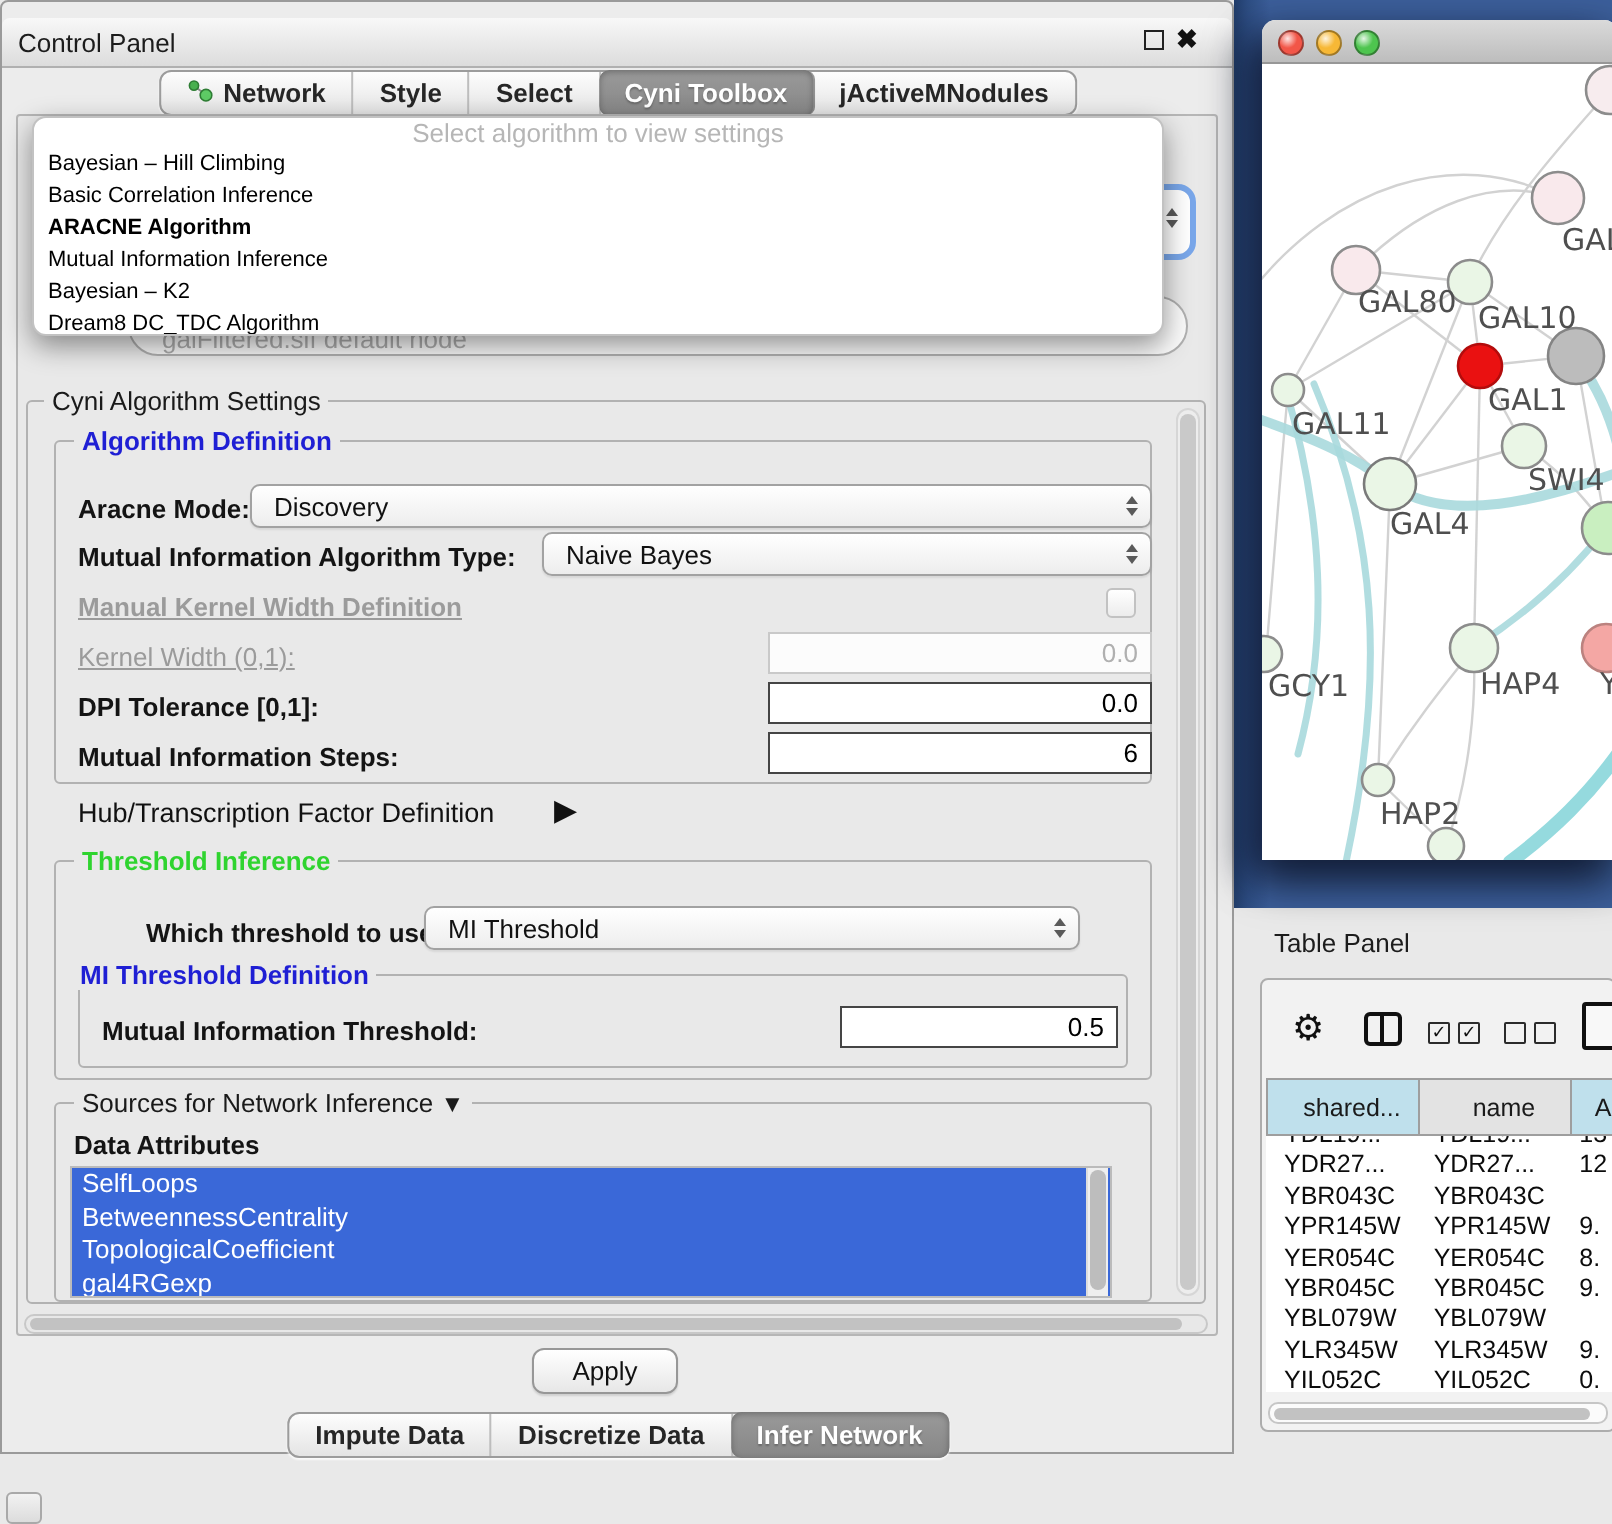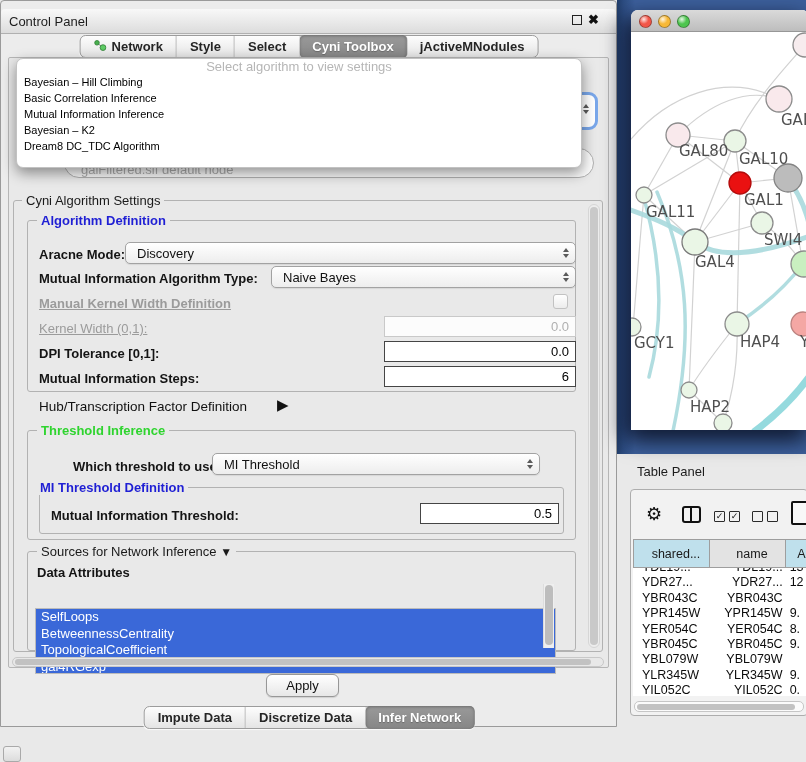--- a/index.html
+++ b/index.html
@@ -51,21 +51,21 @@
   .combo .arrs { position:absolute; right:6px; top:5px; }
   .arr-up { width:0; height:0; border-left:3.5px solid transparent; border-right:3.5px solid transparent; border-bottom:4.5px solid #5a5a5a; }
   .arr-dn { width:0; height:0; border-left:3.5px solid transparent; border-right:3.5px solid transparent; border-top:4.5px solid #5a5a5a; }
 
   .field { position:absolute; height:21px; background:#fff; border:1.5px solid #454545; font-size:13px; color:#000; display:flex; align-items:center; justify-content:flex-end; padding-right:6px; }
   .field.disabled { border:1px solid #c9c9c9; background:#fcfcfc; color:#b0b0b0; }
 
   .checkbox { position:absolute; width:15px; height:15px; border:1px solid #c2c2c2; border-radius:3px; background:linear-gradient(#ffffff,#ececec); }
 
   
-  .attr-list { left:35px; top:583px; width:521px; height:66px; background:#fff; border:1px solid #bbb; overflow:hidden; z-index:2;margin-top:25px; }
+  .attr-list { left:35px; top:583px; width:521px; height:66px; background:#fff; border:1px solid #bbb; overflow:hidden; z-index:2; }
   .attr-item { height:16.5px; line-height:16.5px; padding-left:5px; font-size:13px; }
   .attr-item.sel { background:#3a68d8; color:#fff; }
   .attr-vscroll { left:543px; top:584px; width:11px; height:64px; background:#efefef; border-left:1px solid #ddd; z-index:4; }
   .attr-vthumb { position:absolute; left:1px; top:1px; width:8px; height:60px; background:#bdbdbd; border-radius:4px; }
 
   .vscroll { left:588px; top:204px; width:12px; height:444px; background:#ededed; border:1px solid #d6d6d6; border-radius:6px; z-index:2; }
   .vthumb { position:absolute; left:1px; top:2px; width:8px; height:438px; background:#c9c9c9; border-radius:4px; }
 
   .hscroll { left:12px; top:657px; width:592px; height:10px; background:#e8e8e8; border:1px solid #c8c8c8; border-radius:5px; z-index:2; }
   .hthumb { position:absolute; left:2px; top:1px; width:576px; height:6px; background:#c2c2c2; border-radius:3px; }
@@ -94,21 +94,21 @@
   .docicon { left:791px; top:501px; width:22px; height:24px; border:2.4px solid #111; border-radius:2px; background:#f8f8f8; }
 
   .tbl-head { left:633px; top:539px; display:flex; z-index:2; }
   .th { height:29px; border:1px solid #9e9e9e; margin-left:-1px; display:flex; align-items:center; justify-content:center; font-size:12.5px; color:#1a1a1a; background:#e3e3e3; overflow:hidden; }
   .th:first-child { margin-left:0; }
   .th.accent { background:#bfe0ec; }
   .tbl-body { left:633px; top:560px; width:175px; height:136px; background:#fff; overflow:hidden; }
   .tr { display:flex; height:15.4px; }
   .td { font-size:12.5px; line-height:15.4px; color:#0c0c0c; white-space:nowrap; overflow:hidden; }
   .c0 { width:77px; padding-left:9px; }
-  .c1 { width:77px; padding-left:9px;text-align:right; }
+  .c1 { width:77px; padding-left:9px; }
   .c2 { width:26px; padding-left:7px; }
   .tbl-hscroll { left:634px; top:701px; width:170px; height:11px; background:#fbfbfb; border:1px solid #c6c6c6; border-radius:5px; }
   .tbl-hthumb { position:absolute; left:2px; top:1.5px; width:158px; height:6.5px; background:#c2c2c2; border-radius:3px; }
 
   .netlabel { font-family:"DejaVu Sans", sans-serif; }
 </style>
 </head>
 <body>
 
 <div class="abs cp"></div>
@@ -148,20 +148,21 @@
       <span class="arr-up"></span>
       <span class="arr-dn"></span>
     </span>
 </div>
 
 <div class="abs dropdown">
   <div class="dd-ph">Select algorithm to view settings</div>
   <div id="dd-items">
       <div class="dd-item">Bayesian – Hill Climbing</div>
       <div class="dd-item">Basic Correlation Inference</div>
+      <div class="dd-item bold">ARACNE Algorithm</div>
       <div class="dd-item">Mutual Information Inference</div>
       <div class="dd-item">Bayesian – K2</div>
       <div class="dd-item">Dream8 DC_TDC Algorithm</div>
     </div>
 </div>
 
 <div class="abs group" style="left:13px;top:200px;width:590px;height:452px;"></div>
 <div class="abs gtitle" style="left:22px;top:193px;">Cyni Algorithm Settings</div>
 <div class="abs vscroll">
     <div class="vthumb"></div>

